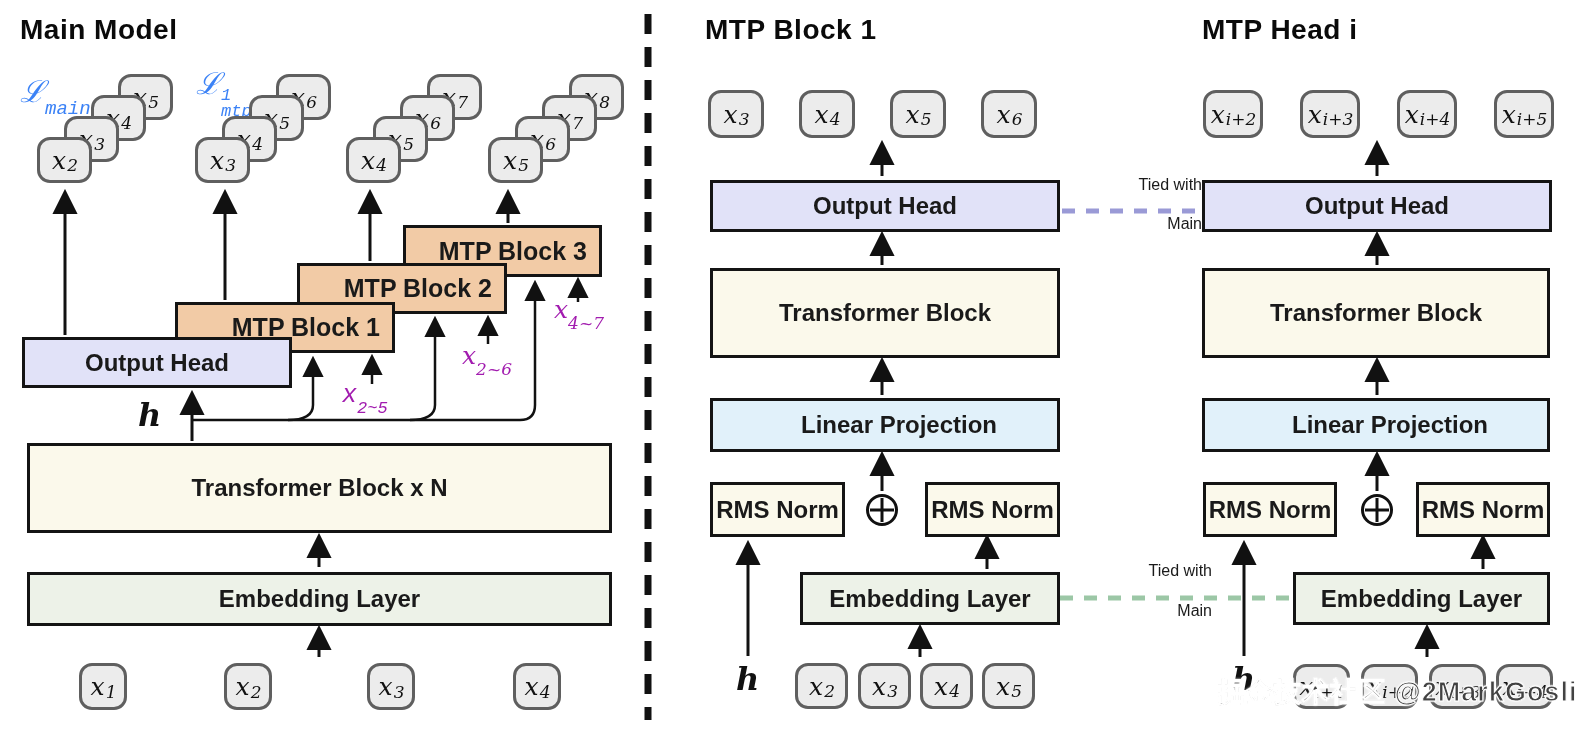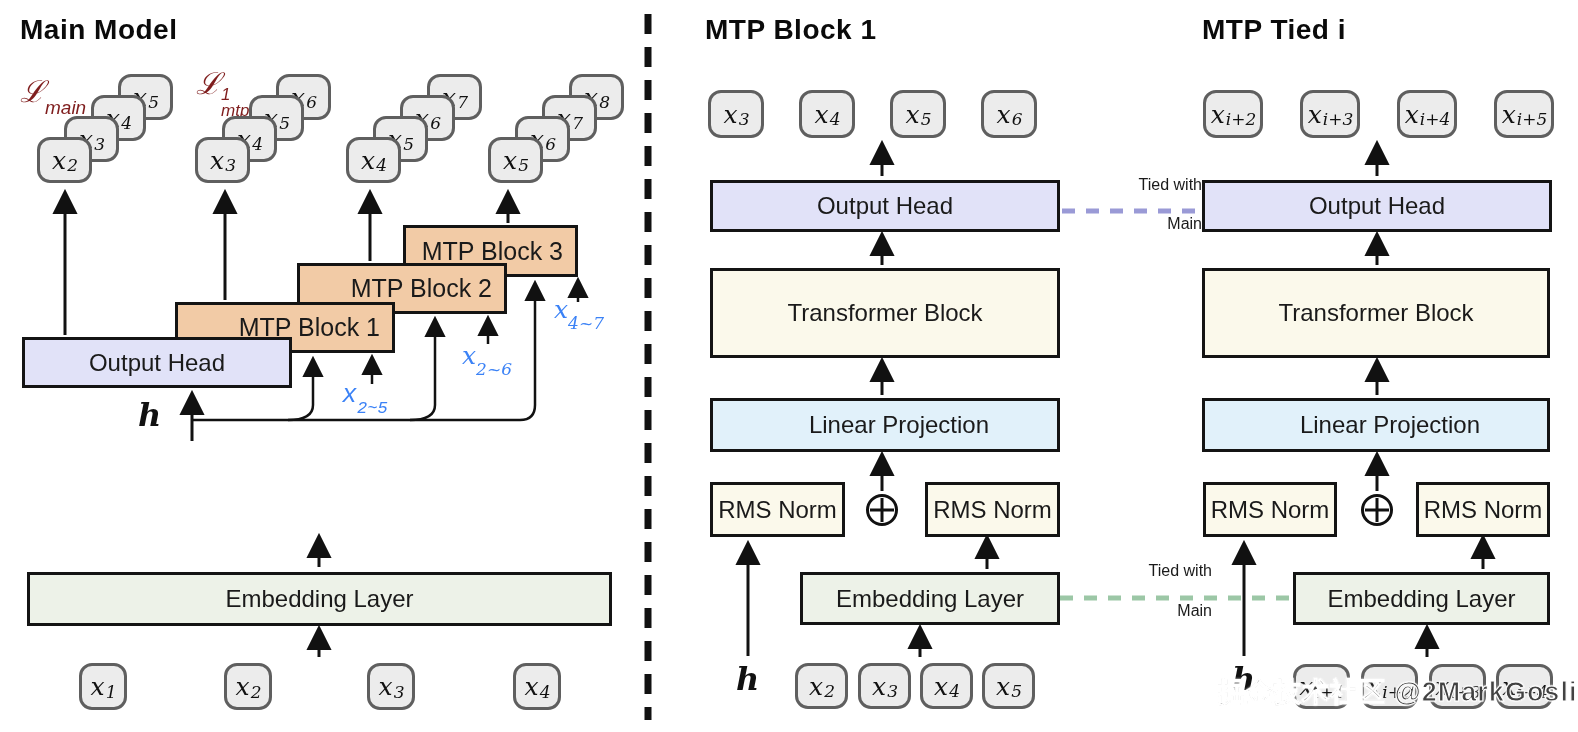--- a/index.html
+++ b/index.html
@@ -1,34 +1,34 @@
 <!DOCTYPE html>
 <html><head>
 <meta charset="utf-8">
 <style>
   html,body{margin:0;padding:0;background:#ffffff;}
   .canvas{position:relative;width:1578px;height:732px;background:#ffffff;overflow:hidden;
           font-family:"Liberation Sans",sans-serif;color:#111;}
   .panel-title{position:absolute;font-size:28px;font-weight:bold;letter-spacing:.5px;color:#0a0a0a;white-space:nowrap;}
   .box{position:absolute;border:3px solid #141414;box-sizing:border-box;display:flex;
-       align-items:center;justify-content:center;font-size:24px;color:#1a1a1a;white-space:nowrap;}
+       align-items:center;justify-content:center;font-size:24px;color:#1a1a1a;white-space:nowrap;font-weight:bold;}
   .box.right-label{justify-content:flex-end;padding-right:12px;font-size:25px;}
   .lavender{background:#e1e2f8;}
   .tan{background:#f2cba6;}
   .cream{background:#fbf9eb;}
   .greenbox{background:#edf2e8;}
   .bluebox{background:#e1f1fa;padding-left:28px;}
   .tok{position:absolute;background:#ececec;border:3px solid #5f5f5f;border-radius:13px;box-sizing:border-box;
        display:flex;align-items:center;justify-content:center;
        font-family:"DejaVu Serif","DejaVu Sans",serif;font-style:italic;font-size:25px;color:#111;}
   .tok sub{font-size:17px;font-style:italic;line-height:0;position:relative;bottom:-5px;left:1px;}
   .mathlabel{position:absolute;font-family:"DejaVu Serif","DejaVu Sans",serif;font-style:italic;
-             font-size:25px;color:#3b82f6;white-space:nowrap;}
+             font-size:25px;color:#a21caf;white-space:nowrap;}
   .mathlabel sub{font-size:17px;line-height:0;position:relative;bottom:-5px;}
-  .loss{position:absolute;font-family:Liberation Sans, sans-serif;font-style:italic;font-size:30px;color:#7f1d1d;white-space:nowrap;}
+  .loss{position:absolute;font-family:Liberation Mono, monospace;font-style:italic;font-size:30px;color:#3b82f6;white-space:nowrap;}
   .loss sub{font-size:19px;line-height:0;position:relative;bottom:-5px;}
   .ssk{display:inline-flex;flex-direction:column;vertical-align:-6px;}
   .ssk sup,.ssk sub{font-size:17px;font-style:italic;line-height:0.95;position:static;}
   .hlab{position:absolute;font-family:"DejaVu Serif","DejaVu Sans",serif;font-style:italic;font-weight:bold;
         font-size:32px;color:#111;}
   .tied{position:absolute;font-size:16px;color:#1a1a1a;text-align:right;white-space:nowrap;}
   .oplus{position:absolute;width:32px;height:32px;border:3px solid #111;border-radius:50%;background:#fff;box-sizing:border-box;z-index:12;}
   .oplus::before{content:"";position:absolute;left:50%;top:1px;bottom:1px;width:3px;background:#111;transform:translateX(-50%);}
   .oplus::after{content:"";position:absolute;top:50%;left:1px;right:1px;height:3px;background:#111;transform:translateY(-50%);}
   .watermark{position:absolute;font-size:27px;font-weight:bold;color:#424242;z-index:50;white-space:nowrap;
@@ -157,30 +157,31 @@
     </div>
   <div class="tok s13" style="left:515px;top:116px;width:55px;height:46px;">
       <span>x</span>
       <sub>6</sub>
     </div>
   <div class="tok s14" style="left:488px;top:137px;width:55px;height:46px;">
       <span>x</span>
       <sub>5</sub>
     </div>
 
-  <div class="box tan right-label z21" style="left:403px;top:225px;width:175px;height:52px;">MTP Block 3</div>
+  <div class="box tan right-label z21" style="left:403px;top:225px;width:199px;height:52px;">MTP Block 3</div>
   <div class="box tan right-label z22" style="left:297px;top:263px;width:210px;height:51px;">MTP Block 2</div>
   <div class="box tan right-label z23" style="left:175px;top:302px;width:220px;height:51px;">MTP Block 1</div>
   <div class="box lavender z24" style="left:22px;top:337px;width:270px;height:51px;">Output Head</div>
 
   <span class="hlab" style="left:138px;top:396px;">h</span>
   <span class="mathlabel" style="left:342px;top:381px;font-family:Liberation Mono, monospace;"><span>x</span><sub>2~5</sub></span>
   <span class="mathlabel" style="left:462px;top:341px;"><span>x</span><sub>2~6</sub></span>
   <span class="mathlabel" style="left:554px;top:295px;"><span>x</span><sub>4~7</sub></span>
 
+  <div class="box cream z10" style="left:27px;top:443px;width:585px;height:90px;">Transformer Block x N</div>
   <div class="box greenbox z10" style="left:27px;top:572px;width:585px;height:54px;">Embedding Layer</div>
 
   <div class="tok" style="left:79px;top:663px;width:48px;height:47px;">
       <span>x</span>
       <sub>1</sub>
     </div>
   <div class="tok" style="left:224px;top:663px;width:48px;height:47px;">
       <span>x</span>
       <sub>2</sub>
     </div>
@@ -236,21 +237,21 @@
   <div class="tok" style="left:982px;top:663px;width:53px;height:46px;">
       <span>x</span>
       <sub>5</sub>
     </div>
 
   <div class="tied" style="left:1062px;top:176px;width:140px;">Tied with</div>
   <div class="tied" style="left:1062px;top:215px;width:140px;">Main</div>
   <div class="tied" style="left:1062px;top:562px;width:150px;">Tied with</div>
   <div class="tied" style="left:1062px;top:602px;width:150px;">Main</div>
 
-  <div class="panel-title" style="left:1202px;top:14px;">MTP Tied i</div>
+  <div class="panel-title" style="left:1202px;top:14px;">MTP Head i</div>
 
   <div class="tok" style="left:1203px;top:90px;width:60px;height:48px;">
       <span>x</span>
       <sub>i+2</sub>
     </div>
   <div class="tok" style="left:1300px;top:90px;width:60px;height:48px;">
       <span>x</span>
       <sub>i+3</sub>
     </div>
   <div class="tok" style="left:1397px;top:90px;width:60px;height:48px;">

